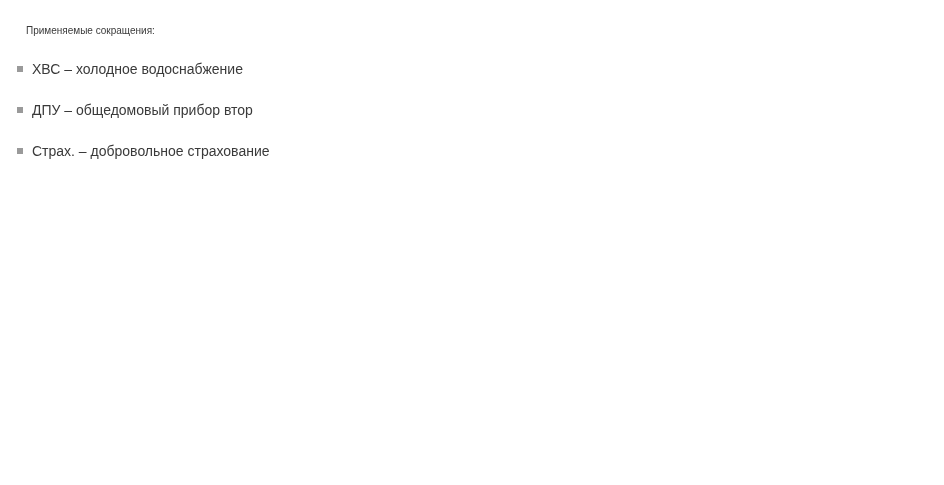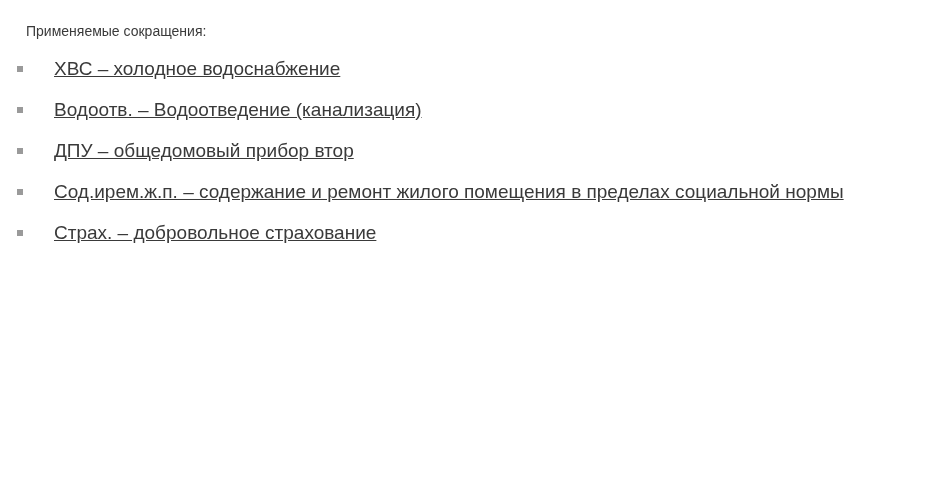--- a/index.html
+++ b/index.html
@@ -18,43 +18,42 @@
     position: relative;
     width: 944px;
     height: 485px;
     box-sizing: border-box;
     padding: 0;
   }
   .intro {
     position: absolute;
     left: 26px;
     top: 22px;
-    font-size: 14px;
+    font-size: 10px;
     line-height: 18px;
     color: #3a3a3a;
     white-space: nowrap;
   }
   .abbr-list {
     position: absolute;
     left: 0;
     top: 58px;
     width: 944px;
     margin: 0;
     padding: 0;
     list-style: none;
   }
   .abbr-item {
     position: relative;
-    padding-left: 54px;
+    padding-left: 32px;
     padding-right: 20px;
     margin-bottom: 19px;
-    font-size: 19px;
+    font-size: 14px;
     line-height: 22px;
     color: #3a3a3a;
-    text-decoration: underline;
   }
   .abbr-item .bullet {
     position: absolute;
     left: 17px;
     top: 8px;
     width: 6px;
     height: 6px;
     background: #9a9a9a;
     display: block;
   }
@@ -72,29 +71,21 @@
 
   <div class="intro">Применяемые сокращения:</div>
 
   <ul class="abbr-list">
     <li class="abbr-item">
       <span class="bullet"></span>
       <span class="txt">ХВС – холодное водоснабжение</span>
     </li>
     <li class="abbr-item">
       <span class="bullet"></span>
-      <span class="txt">Водоотв. – Водоотведение (канализация)</span>
-    </li>
-    <li class="abbr-item">
-      <span class="bullet"></span>
       <span class="txt">ДПУ – общедомовый прибор втор</span>
-    </li>
-    <li class="abbr-item">
-      <span class="bullet"></span>
-      <span class="txt">Сод.ирем.ж.п. – содержание и ремонт жилого помещения в пределах социальной нормы</span>
     </li>
     <li class="abbr-item">
       <span class="bullet"></span>
       <span class="txt">Страх. – добровольное страхование</span>
     </li>
   </ul>
 
 </div>
 
 </body></html>

